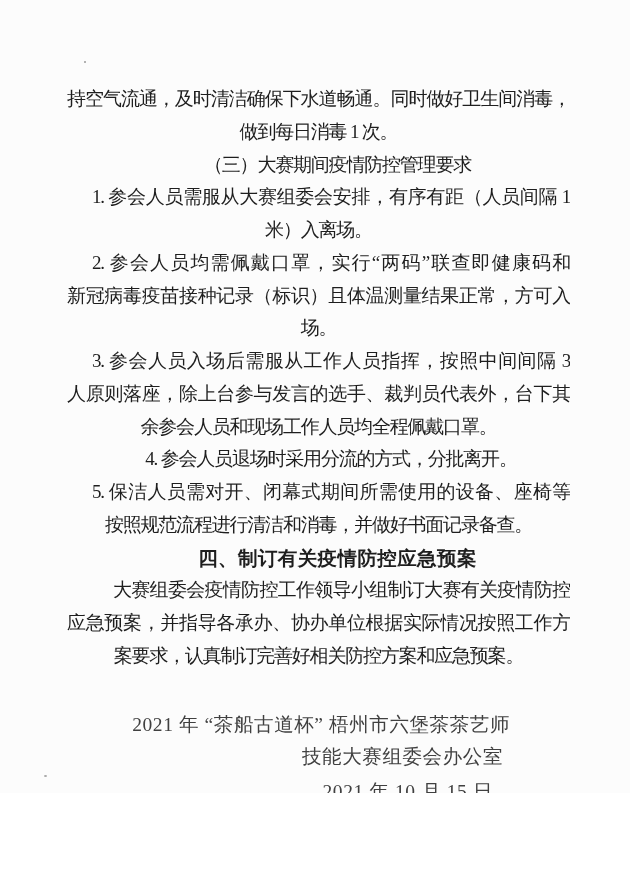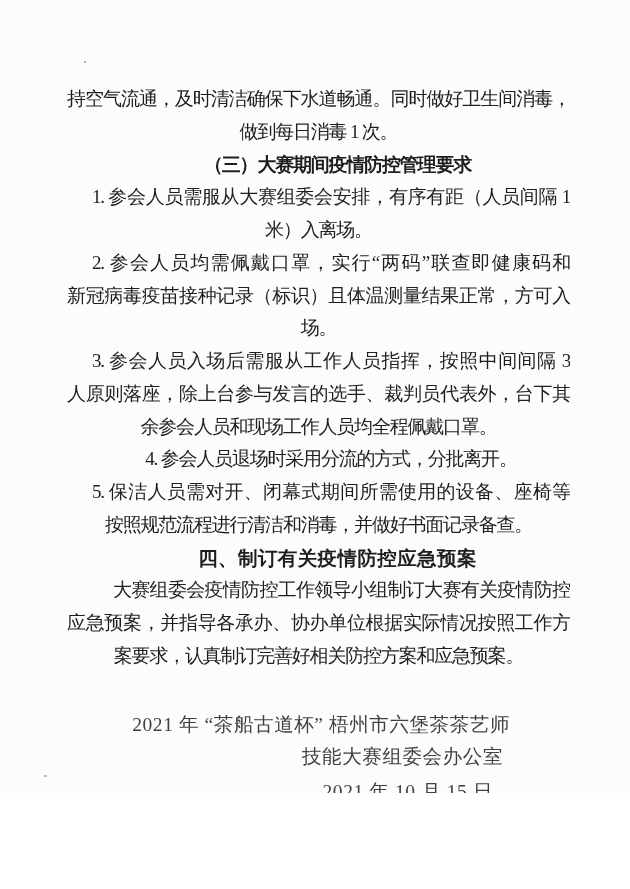--- a/index.html
+++ b/index.html
@@ -29,21 +29,21 @@
     letter-spacing: -1.2px;
     white-space: nowrap;
     overflow: hidden;
     text-align: center;
   }
   .just {
     text-align: justify;
     text-align-last: justify;
   }
   .ind-num  { padding-left: 25px; }
-  .ind-head { padding-left: 38px; font-weight: bold; }
+  .ind-head { padding-left: 38px; }
   .ind-para { padding-left: 46px; }
   .bold-head {
     font-family: "Liberation Sans", "DejaVu Sans", sans-serif;
     font-weight: 700;
     font-size: 19.5px;
     letter-spacing: 0.4px;
   }
   .sig {
     position: absolute;
     white-space: nowrap;

